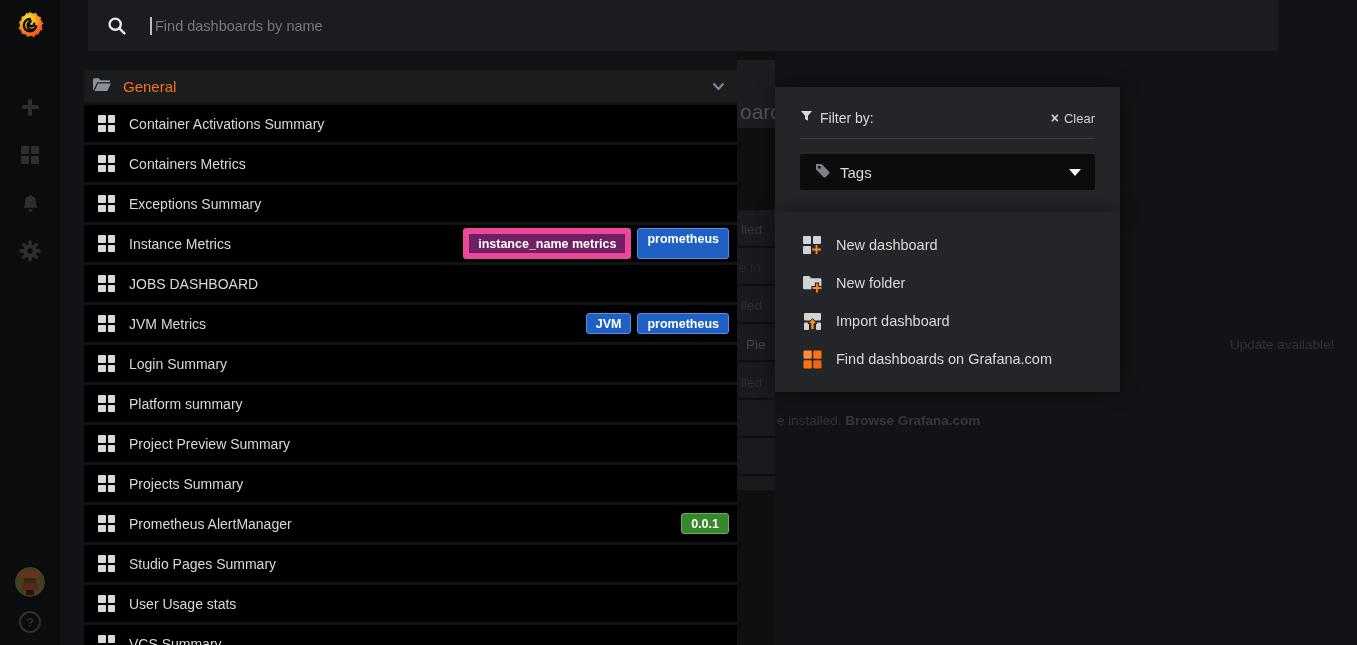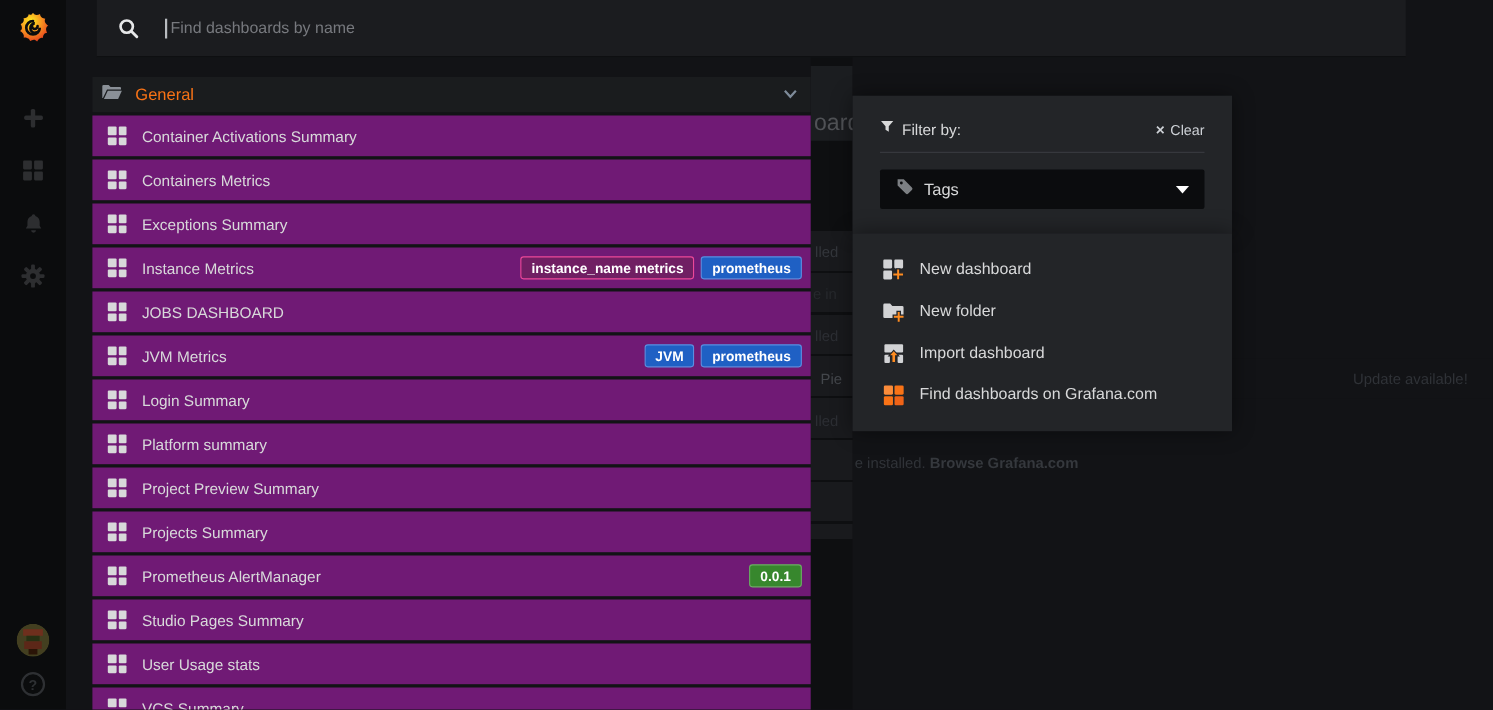--- a/index.html
+++ b/index.html
@@ -45,28 +45,28 @@
   .frag-6 { left:741px; top:375px; color:#2c2e33; }
   .frag-7 { left:739px; top:413px; color:#303338;margin-left:38px; }
   .frag-7 b { color:#35383d; }
   .update-band { position:absolute; left:1120px; top:326px; width:237px; height:36px; background:#121316; z-index:0; }
 
   
   .results { position:absolute; left:84px; top:60px; width:653px; z-index:2; }
   .folder-row { height:32px; margin-top:10px; background:#1a1c1e; display:flex; align-items:center;
                 padding:0 12px 0 8px; cursor:pointer; }
   .folder-name { margin-left:12px; font-size:15px; color:#f97316; flex:1; }
-  .result-item { height:37px; margin-top:3px; background:#701a75; display:flex; align-items:center;
+  .result-item { height:37px; margin-top:3px; background:#000000; display:flex; align-items:center;
                  padding:0 8px 0 14px; cursor:pointer; }
   .item-grid { display:grid; grid-template-columns:7.5px 7.5px; grid-template-rows:7.5px 7.5px; gap:2px; margin-right:14px; }
   .item-grid i { background:#d8d9da; border-radius:1px; }
   .item-name { font-size:14px; color:#d8d9da; flex:1; }
   .tags { display:flex; gap:6px; }
   .tag { font-size:12.5px; font-weight:bold; color:#fff; padding:2.5px 9px; border-radius:3px; cursor:pointer; }
-  .tag-purple { background:#701f63; border:1px solid #ec4899; }
+  .tag-purple { background:#701f63; border:6px solid #ec4899; }
   .tag-blue   { background:#1f60c4; border:1px solid #5a8ee0; }
   .tag-green  { background:#37872d; border:1px solid #6bae63; }
 
   
   .panel { position:absolute; background:#232528; z-index:3; box-shadow:0 0 18px rgba(0,0,0,.45); }
   .filter-panel { left:775px; top:67px; width:345px; height:125px; padding:22px 25px 0 25px;margin-top:20px; }
   .filter-head { display:flex; align-items:center; border-bottom:1px solid #393b40; padding-bottom:11px; }
   .filter-title { margin-left:7px; font-size:14px; color:#d8d9da; flex:1; }
   .clear-btn { display:flex; align-items:center; gap:5px; font-size:13px; color:#cdd1d6; cursor:pointer; }
   .clear-x { font-weight:900; font-size:14px; line-height:1; }

